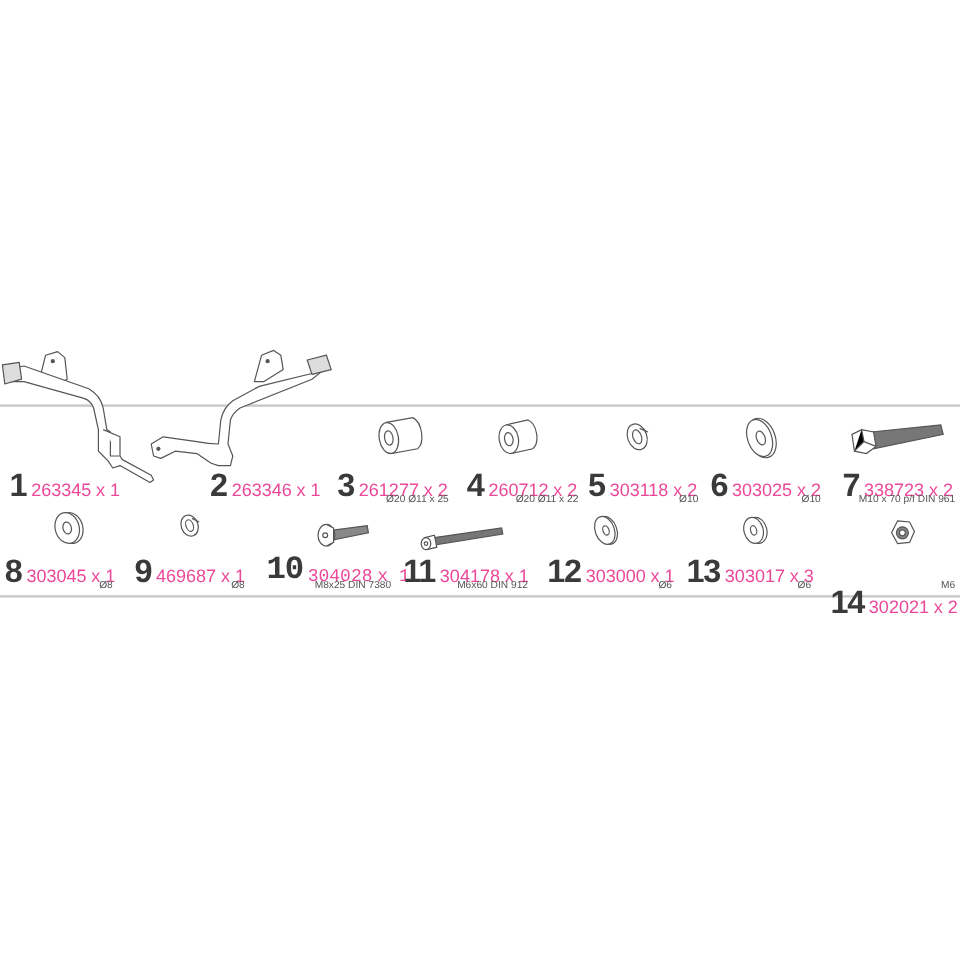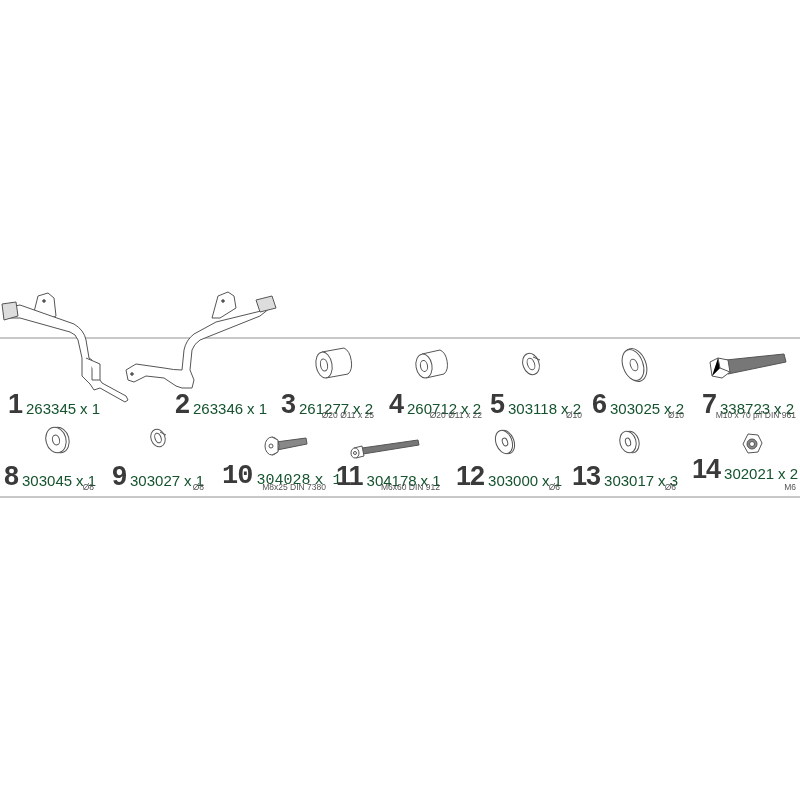--- a/index.html
+++ b/index.html
@@ -1,20 +1,20 @@
 <!DOCTYPE html>
 <html><head>
 <meta charset="utf-8">
 <style>
   html,body{margin:0;padding:0;background:#fff;}
   body{width:800px;height:800px;position:relative;overflow:hidden;font-family:"Liberation Sans",sans-serif;color:#3a3a3a;}
   .rule{position:absolute;left:0;width:800px;height:2px;background:#c8c8c8;}
   .label{position:absolute;white-space:nowrap;}
   .num{font-weight:bold;font-size:27px;color:#3a3a3a;letter-spacing:-1px;line-height:27px;display:inline-block;vertical-align:bottom;}
-  .code{font-size:15px;color:#14532d;line-height:18px;display:inline-block;vertical-align:bottom;margin-left:4px;}
+  .code{font-size:15px;color:#ec4899;line-height:18px;display:inline-block;vertical-align:bottom;margin-left:4px;}
   .spec{position:absolute;font-size:8.5px;color:#555;white-space:nowrap;}
   svg{position:absolute;overflow:visible;}
 </style>
 </head>
 <body>
 
 <div class="rule" style="top:337px;"></div>
 <div class="rule" style="top:496px;"></div>
 
 <svg style="left:0;top:288px" width="140" height="120" viewBox="0 0 140 120">
@@ -116,21 +116,21 @@
 <div class="spec" style="right:706px;top:482px;">Ø8</div>
 
 <svg style="left:148px;top:426px" width="22" height="24" viewBox="0 0 22 24">
   <g fill="#fff" stroke="#555" stroke-width="1">
     <ellipse cx="10" cy="12" rx="7" ry="9" transform="rotate(-20 10 12)"></ellipse>
     <ellipse cx="10" cy="12" rx="3" ry="5" transform="rotate(-20 10 12)"></ellipse>
     <path d="M12 6 L18 9"></path>
   </g>
 </svg>
 <div class="label" style="left:112px;top:463px;">
-  <span class="num">9</span><span class="code">303027</span><span class="code">x 1</span>
+  <span class="num">9</span><span class="code">469687</span><span class="code">x 1</span>
 </div>
 <div class="spec" style="right:596px;top:482px;">Ø8</div>
 
 <svg style="left:260px;top:434px" width="50" height="24" viewBox="0 0 50 24">
   <g stroke="#555" stroke-width="1">
     <path d="M16 8 L46 4 L47 10 L17 16 Z" fill="#888"></path>
     <ellipse cx="12" cy="12" rx="7" ry="9" fill="#fff"></ellipse>
     <path d="M12 3 L18 6 L18 18 L12 21" fill="#fff"></path>
     <circle cx="11" cy="12" r="2" fill="#fff"></circle>
   </g>
@@ -177,16 +177,16 @@
 </div>
 <div class="spec" style="right:124px;top:482px;">Ø6</div>
 
 <svg style="left:740px;top:432px" width="24" height="24" viewBox="0 0 24 24">
   <g stroke="#555" stroke-width="1">
     <path d="M8 2 L18 3 L22 11 L18 20 L8 21 L3 12 Z" fill="#fff"></path>
     <circle cx="12" cy="12" r="5" fill="#888"></circle>
     <circle cx="12" cy="12" r="2.5" fill="#fff"></circle>
   </g>
 </svg>
-<div class="label" style="left:692px;top:456px;">
+<div class="label" style="left:692px;top:489px;">
   <span class="num">14</span><span class="code">302021</span><span class="code">x 2</span>
 </div>
 <div class="spec" style="right:4px;top:482px;">M6</div>
 
 </body></html>

